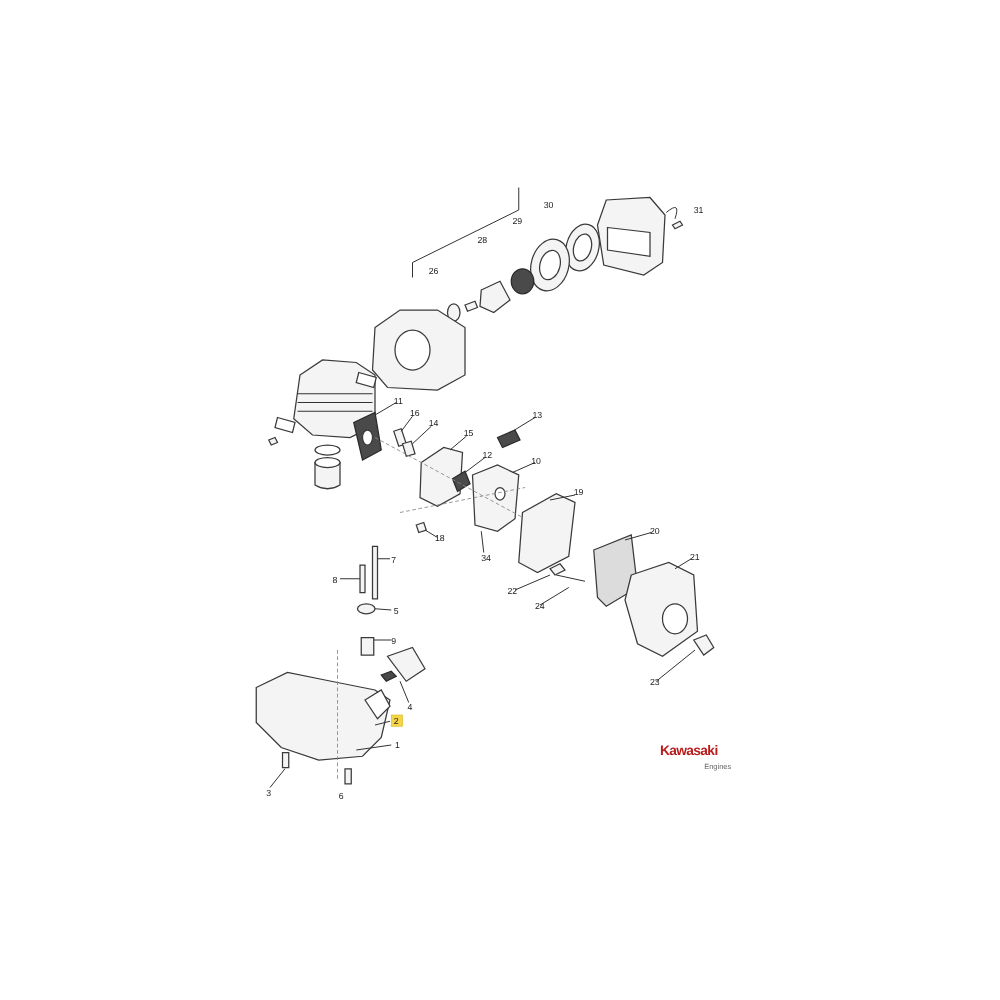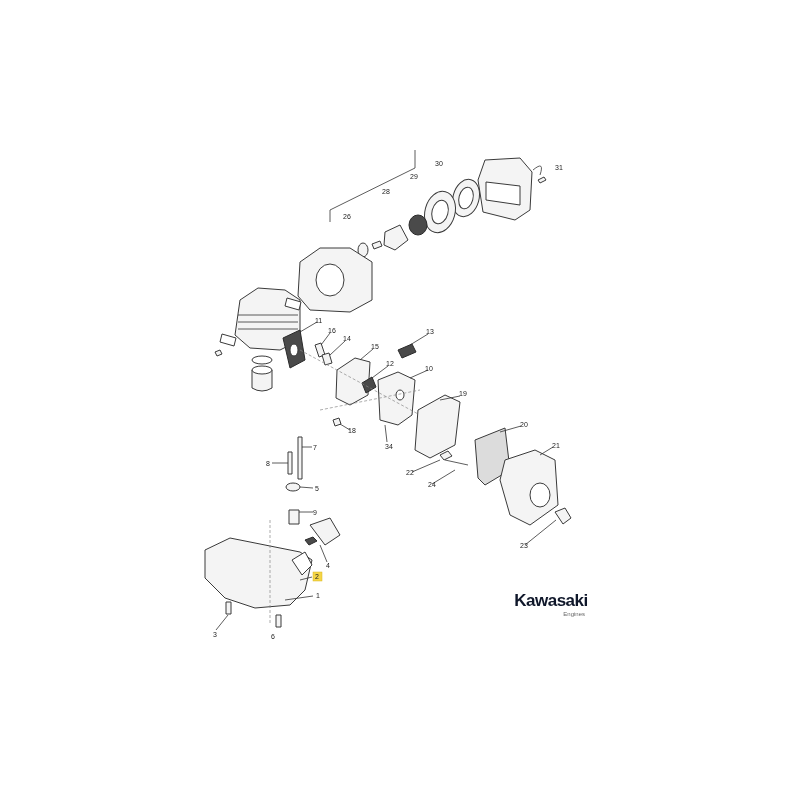--- a/index.html
+++ b/index.html
@@ -6,21 +6,21 @@
   body { width:800px; height:800px; position:relative; overflow:hidden; font-family:"Liberation Sans", sans-serif; }
   #diagram { position:absolute; left:0; top:0; width:800px; height:800px; }
   .part { fill:#f4f4f4; stroke:#3a3a3a; stroke-width:1; }
   .part-dark { fill:#4a4a4a; stroke:#2a2a2a; stroke-width:1; }
   .part-light { fill:#ffffff; stroke:#3a3a3a; stroke-width:1; }
   .leader { stroke:#333; stroke-width:0.8; fill:none; }
   .dash { stroke:#888; stroke-width:0.7; fill:none; stroke-dasharray:3 2; }
   .callout-text { font-family:"Liberation Sans", sans-serif; font-size:7px; fill:#222; }
   .callout-hl { fill:#f5d547; stroke:#d9b820; stroke-width:0.5; }
   #brand { position:absolute; left:511px; top:592px; width:80px; text-align:center; }
-  #brand-name { font-family:"Liberation Sans", sans-serif; font-weight:bold; font-size:17px; color:#0f172a; letter-spacing:-0.5px; line-height:18px; display:block; }
+  #brand-name { font-family:"Liberation Sans", sans-serif; font-weight:bold; font-size:11px; color:#b91c1c; letter-spacing:-0.5px; line-height:18px; display:block; }
   #brand-sub { font-family:"Liberation Sans", sans-serif; font-size:6px; color:#666; display:block; text-align:right; padding-right:6px; margin-top:1px; }
 </style>
 </head>
 <body>
 
 <svg id="diagram" viewBox="0 0 800 800" xmlns="http://www.w3.org/2000/svg">
 
   <g>
     <path class="leader" d="M330 222 L330 210 L415 168 L415 150"></path>
 

